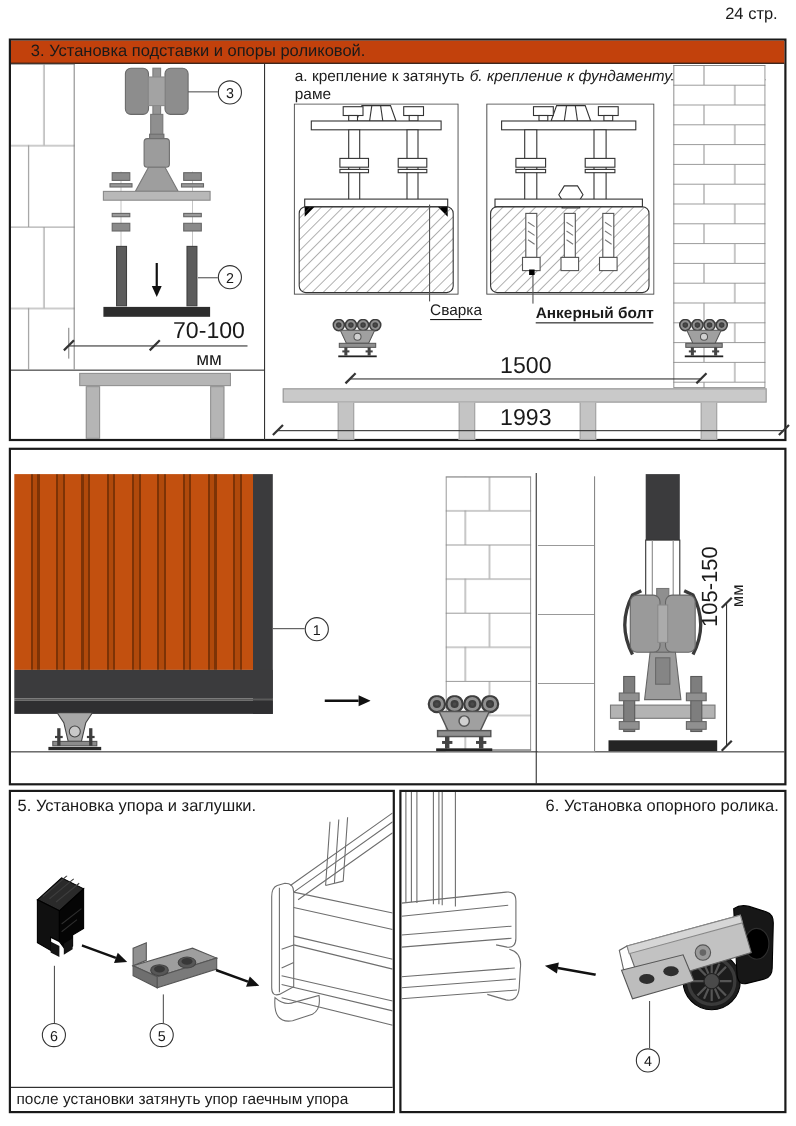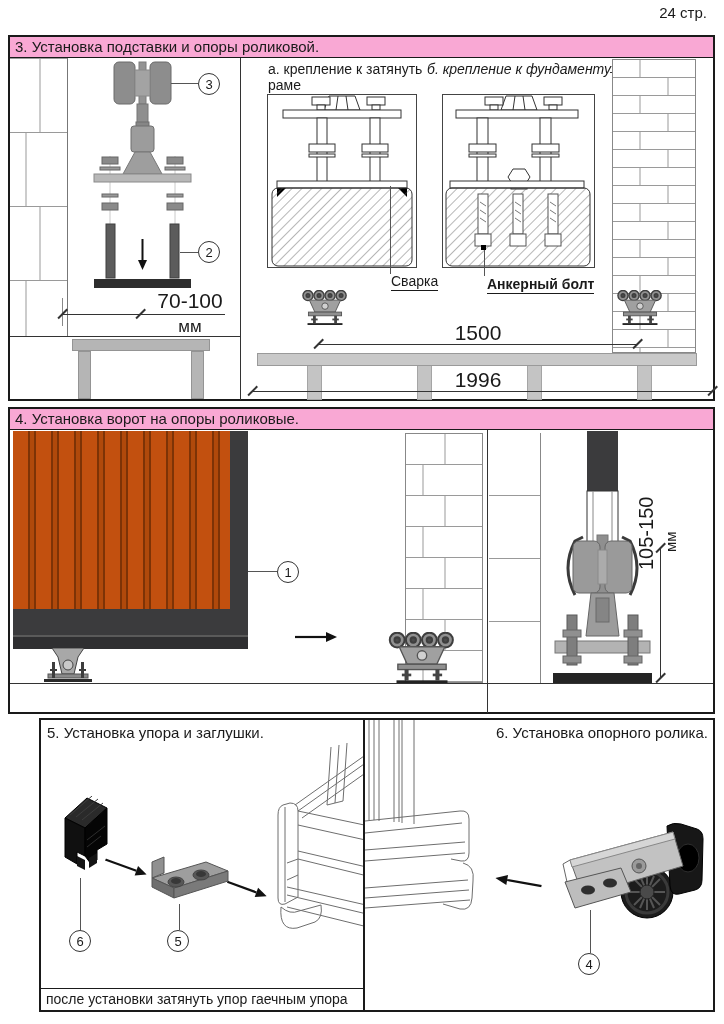--- a/index.html
+++ b/index.html
@@ -1,21 +1,21 @@
 <!DOCTYPE html>
 <html><head>
 <meta charset="utf-8">
 <style>
   html,body{margin:0;padding:0;background:#e8e8e8;}
   #page{position:relative;width:724px;height:1024px;background:#ffffff;overflow:hidden;
         font-family:"Liberation Sans","DejaVu Sans",sans-serif;color:#1a1a1a;}
   .abs{position:absolute;}
   .panel{position:absolute;background:#fff;border:2px solid #1a1a1a;box-sizing:border-box;}
-  .ptitle{position:absolute;top:0;left:0;right:0;height:20px;line-height:20px;padding-left:5px;
-          font-size:15px;border-bottom:1px solid #1a1a1a;background:#f9a8d4;white-space:nowrap;}
+  .ptitle{position:absolute;top:0;left:0;right:0;height:20px;line-height:20px;padding-left:18px;
+          font-size:15px;border-bottom:1px solid #1a1a1a;background:#c2410c;white-space:nowrap;}
   .freetitle{position:absolute;font-size:15px;white-space:nowrap;}
   .pcontent{position:absolute;top:21px;left:0;right:0;bottom:0;}
   .pcontent-full{position:absolute;top:0;left:0;right:0;bottom:0;}
   .pfooter{position:absolute;left:0;right:0;bottom:0;height:21px;line-height:21px;
            border-top:1px solid #1a1a1a;font-size:14px;padding-left:5px;white-space:nowrap;background:#fff;}
   .hline{position:absolute;background:#333;height:1px;}
   .vline{position:absolute;background:#333;width:1px;}
   .leader{position:absolute;background:#555;}
   .callout{position:absolute;width:22px;height:22px;border:1.3px solid #333;border-radius:50%;
            background:#fff;font-size:13px;display:flex;align-items:center;justify-content:center;box-sizing:border-box;z-index:5;}
@@ -265,29 +265,28 @@
       <div class="hline" style="left:308px;top:286px;width:319px;"></div>
       <div class="tick" style="left:302px;top:285px;"></div>
       <div class="tick" style="left:621px;top:285px;"></div>
 
       <div class="beam" style="left:247px;top:295px;width:440px;height:13px;"></div>
       <div class="post" style="left:297px;top:308px;width:15px;height:34px;"></div>
       <div class="post" style="left:407px;top:308px;width:15px;height:34px;"></div>
       <div class="post" style="left:517px;top:308px;width:15px;height:34px;"></div>
       <div class="post" style="left:627px;top:308px;width:15px;height:34px;"></div>
 
-      <div class="dimtxt" style="left:428px;top:310px;width:80px;background:#fff;">1996</div>
+      <div class="dimtxt" style="left:428px;top:310px;width:80px;background:#fff;">1993</div>
       <div class="hline" style="left:242px;top:333px;width:460px;"></div>
       <div class="tick" style="left:236px;top:332px;"></div>
       <div class="tick" style="left:696px;top:332px;"></div>
     </div>
   </section>
 
   <section class="panel" style="left:8px;top:407px;width:707px;height:307px;">
-    <div class="ptitle">4. Установка ворот на опоры роликовые.</div>
     <div class="pcontent">
 
       <div class="gate-orange" style="left:3px;top:1px;width:217px;height:178px;"></div>
       <div class="frame-dark" style="left:220px;top:1px;width:18px;height:218px;"></div>
       <div class="frame-dark" style="left:3px;top:179px;width:235px;height:26px;"></div>
       <div class="abs" style="left:3px;top:205px;width:235px;height:2px;background:#5a5a5a;"></div>
       <div class="abs" style="left:3px;top:207px;width:235px;height:12px;background:#2f2f31;"></div>
 
       <svg class="abs" style="left:30px;top:218px" width="56" height="35" viewBox="0 0 56 35">
         <polygon points="12,0 44,0 38,9 34,26 22,26 18,9" fill="#a8a8a8" stroke="#444"></polygon>
@@ -374,21 +373,21 @@
       </svg>
 
       <div class="vtext" style="left:625px;top:56px;height:84px;font-size:20px;">105-150</div>
       <div class="vtext" style="left:652px;top:78px;height:44px;font-size:15px;">мм</div>
       <div class="vline" style="left:650px;top:118px;height:130px;"></div>
       <div class="tick" style="left:644px;top:117px;"></div>
       <div class="tick" style="left:644px;top:247px;"></div>
     </div>
   </section>
 
-  <section class="panel" style="left:8px;top:718px;width:351px;height:294px;margin-left:31px;">
+  <section class="panel" style="left:8px;top:718px;width:351px;height:294px;">
     <div class="pcontent-full">
       <div class="freetitle" style="left:6px;top:4px;">5. Установка упора и заглушки.</div>
 
       <svg class="abs" style="left:16px;top:76px" width="54" height="80" viewBox="0 0 54 80">
         <polygon points="8,22 30,2 50,12 28,32" fill="#2a2a2a" stroke="#000"></polygon>
         <path d="M13,19 L35,0 M19,21 L41,3 M25,24 L46,7" stroke="#3d3d3d" fill="none"></path>
         <polygon points="8,22 28,32 28,60 20,56 20,68 8,61" fill="#101010" stroke="#000"></polygon>
         <polygon points="28,32 50,12 50,48 40,54 40,64 34,68 28,60" fill="#050505" stroke="#000"></polygon>
         <path d="M30,44 L48,30 M30,51 L44,40" stroke="#2e2e2e" fill="none"></path>
         <polygon points="20,60 28,64 28,74 20,70" fill="#141414"></polygon>

